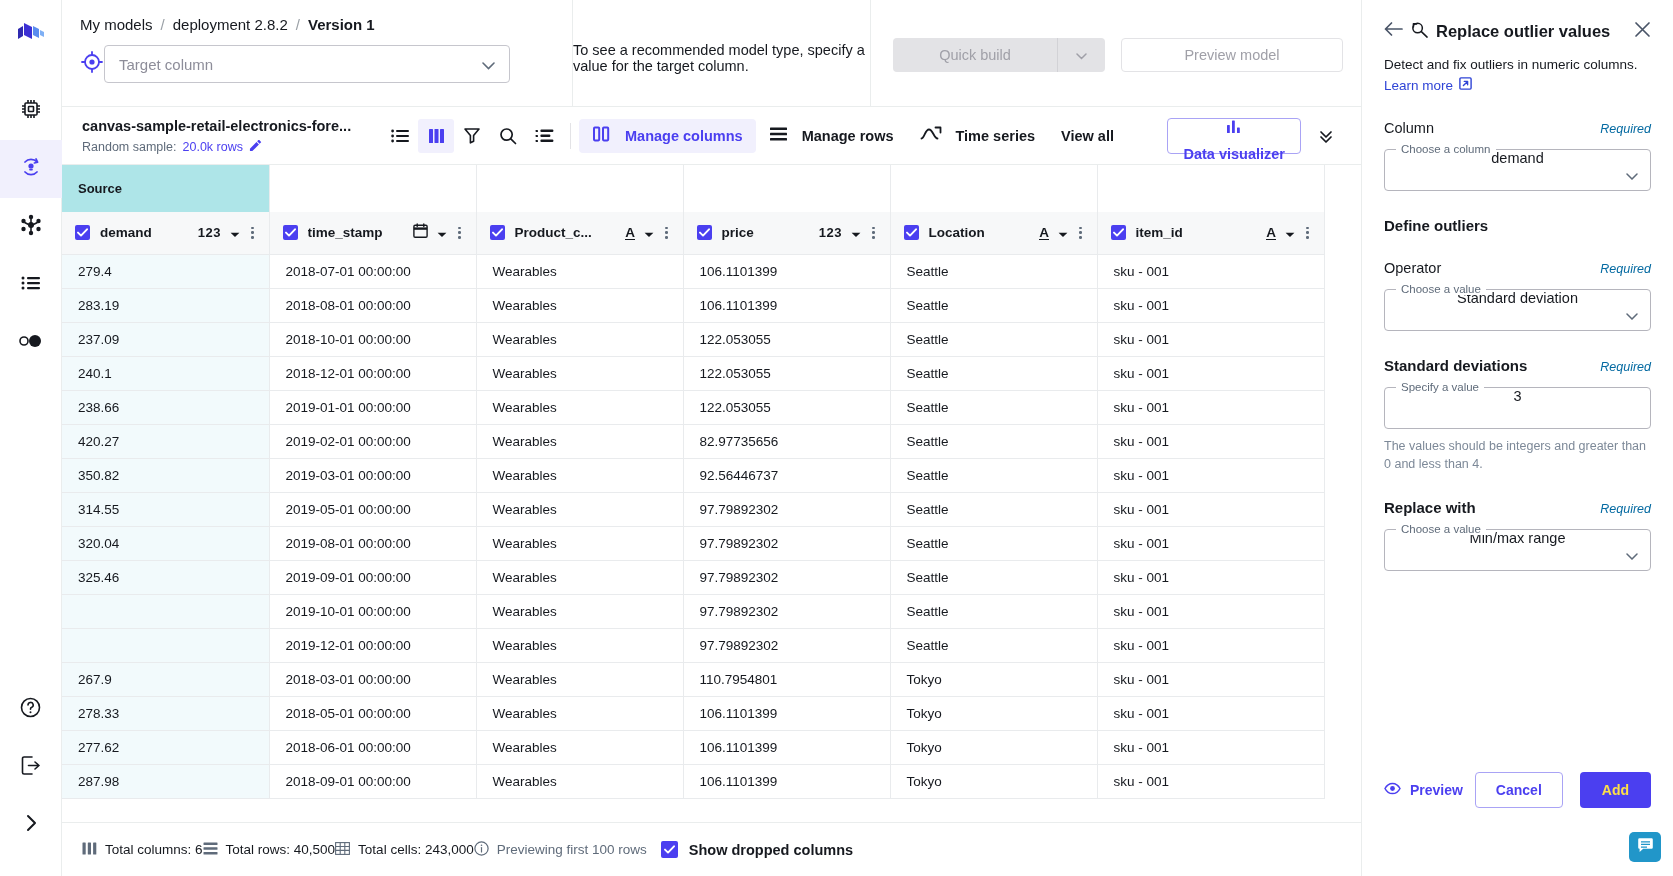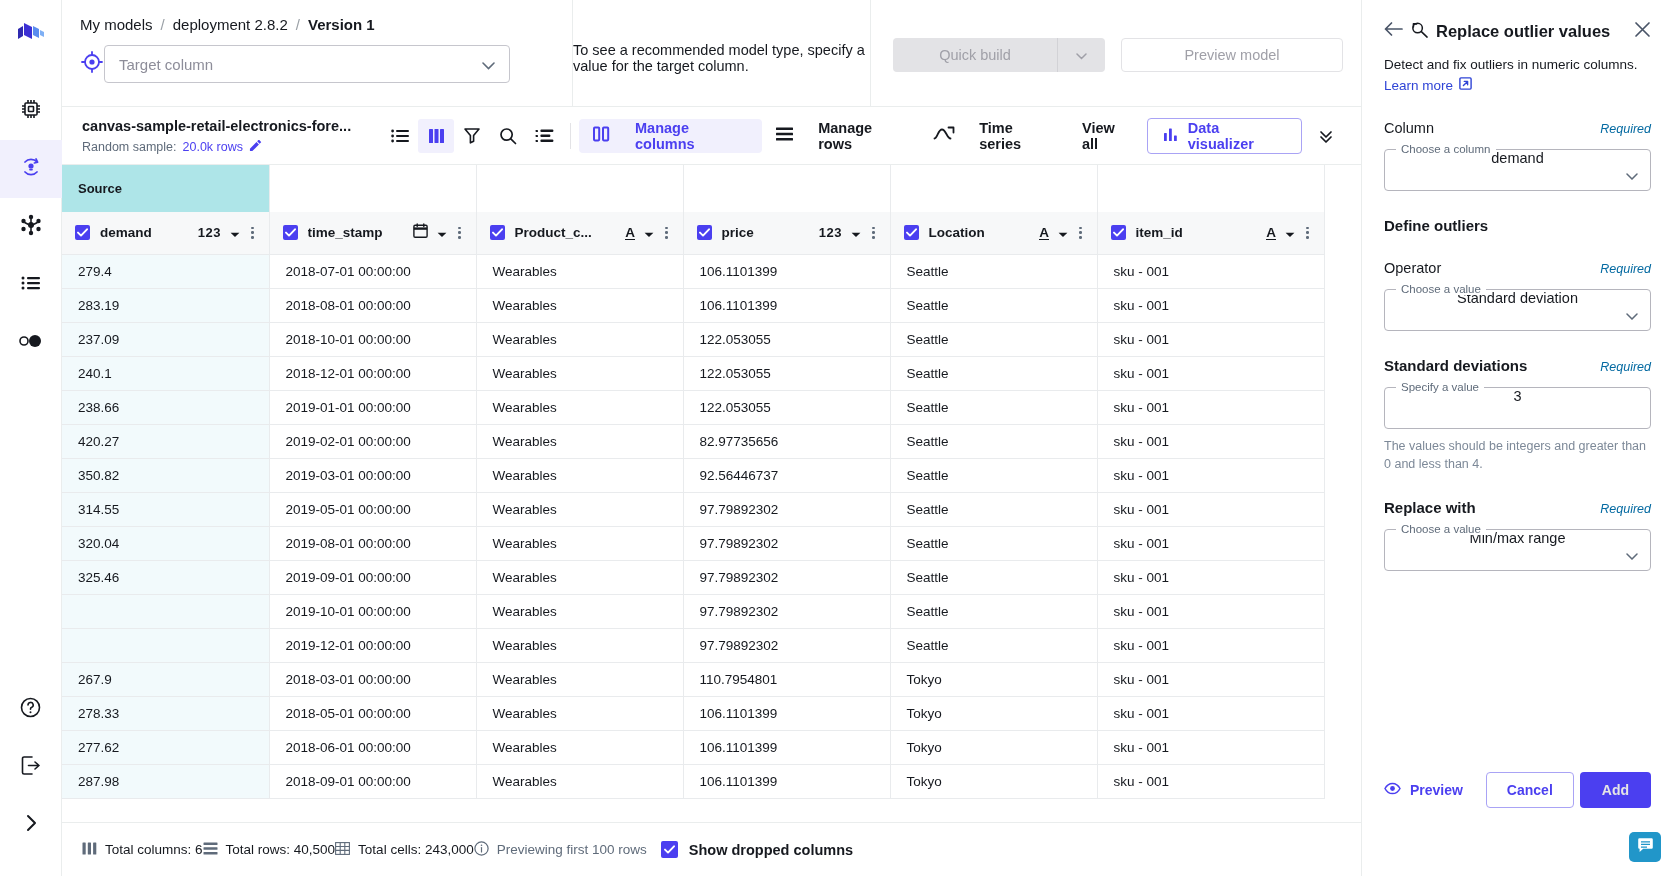--- a/index.html
+++ b/index.html
@@ -72,30 +72,30 @@
   .ds-sample { font-size: 12.5px; color: #5f6b7a; margin-top: 3px; display: flex; align-items: center; gap: 6px; }
   .ds-rows { color: #4b3ff0; font-weight: normal; cursor: pointer; }
   .tb-icons { display: flex; align-items: center; gap: 0; }
   .tb-ico {
     width: 36px; height: 34px; display: flex; align-items: center; justify-content: center;
     cursor: pointer; border-radius: 3px;
   }
   .tb-ico.sel { background: #f1f0fd; }
   .tb-div { width: 1px; height: 26px; background: #e3e3e6; margin: 0 8px; }
   .tb-item {
-    display: flex; align-items: center; gap: 24px; height: 34px; padding: 0 13px;
+    display: flex; align-items: center; gap: 14px; height: 34px; padding: 0 13px;
     font-size: 14.5px; font-weight: bold; cursor: pointer; border-radius: 4px; color: #16191f;
   }
   .tb-item.active { background: #f1f0fd; color: #4b3ff0; }
   .tb-item.plain { font-weight: bold; }
   .tb-right { margin-left: auto; display: flex; align-items: center; gap: 8px; padding-right: 18px; }
   .dv-btn {
     display: flex; align-items: center; gap: 9px; height: 36px; padding: 0 15px;
     border: 1px solid #a9a3f5; border-radius: 4px; color: #4b3ff0; font-size: 14.5px;
-    font-weight: bold; cursor: pointer; background: #fff;
+    font-weight: bold; cursor: pointer; background: #fff; flex-direction: column;
   }
   .chev-btn { width: 34px; height: 34px; display: flex; align-items: center; justify-content: center; cursor: pointer; }
 
   
   .grid-wrap { flex: 1; overflow: hidden; position: relative; }
   table.grid { border-collapse: collapse; table-layout: fixed; width: 1262px; }
   table.grid th, table.grid td { border-right: 1px solid #e9ebed; border-bottom: 1px solid #e9ebed; }
   tr.srcrow th { height: 28px; padding: 16px 16px; background: #fff; border-bottom: none; }
   tr.srcrow th.src {
     background: #aee5e8; font-size: 13px; font-weight: bold; color: #16191f; text-align: left;
@@ -157,22 +157,22 @@
     position: absolute; left: 22px; right: 22px; bottom: 68px;
     display: flex; align-items: center;
   }
   .prev-btn { display: flex; align-items: center; gap: 9px; font-size: 14px; font-weight: bold; color: #4b3ff0; cursor: pointer; }
   .btn-cancel {
     margin-left: auto; height: 36px; padding: 0 20px; border: 1px solid #a9a3f5; border-radius: 4px;
     background: #fff; color: #4b3ff0; font-size: 14px; font-weight: bold; cursor: pointer;
     display: flex; align-items: center;
   }
   .btn-add {
-    margin-left: 6px; height: 36px; padding: 0 22px; border-radius: 4px; background: #4b3ff0;
-    color: #e5e5e5; font-size: 14px; font-weight: bold; cursor: pointer; display: flex; align-items: center;
+    margin-left: 17px; height: 36px; padding: 0 22px; border-radius: 4px; background: #4b3ff0;
+    color: #fde047; font-size: 14px; font-weight: bold; cursor: pointer; display: flex; align-items: center;
   }
   .chat-fab {
     position: absolute; right: 12px; bottom: 14px; width: 32px; height: 30px;
     background: #2196c9; border-radius: 5px; display: flex; align-items: center; justify-content: center;
     cursor: pointer;
   }
 </style>
 </head>
 <body>
 

